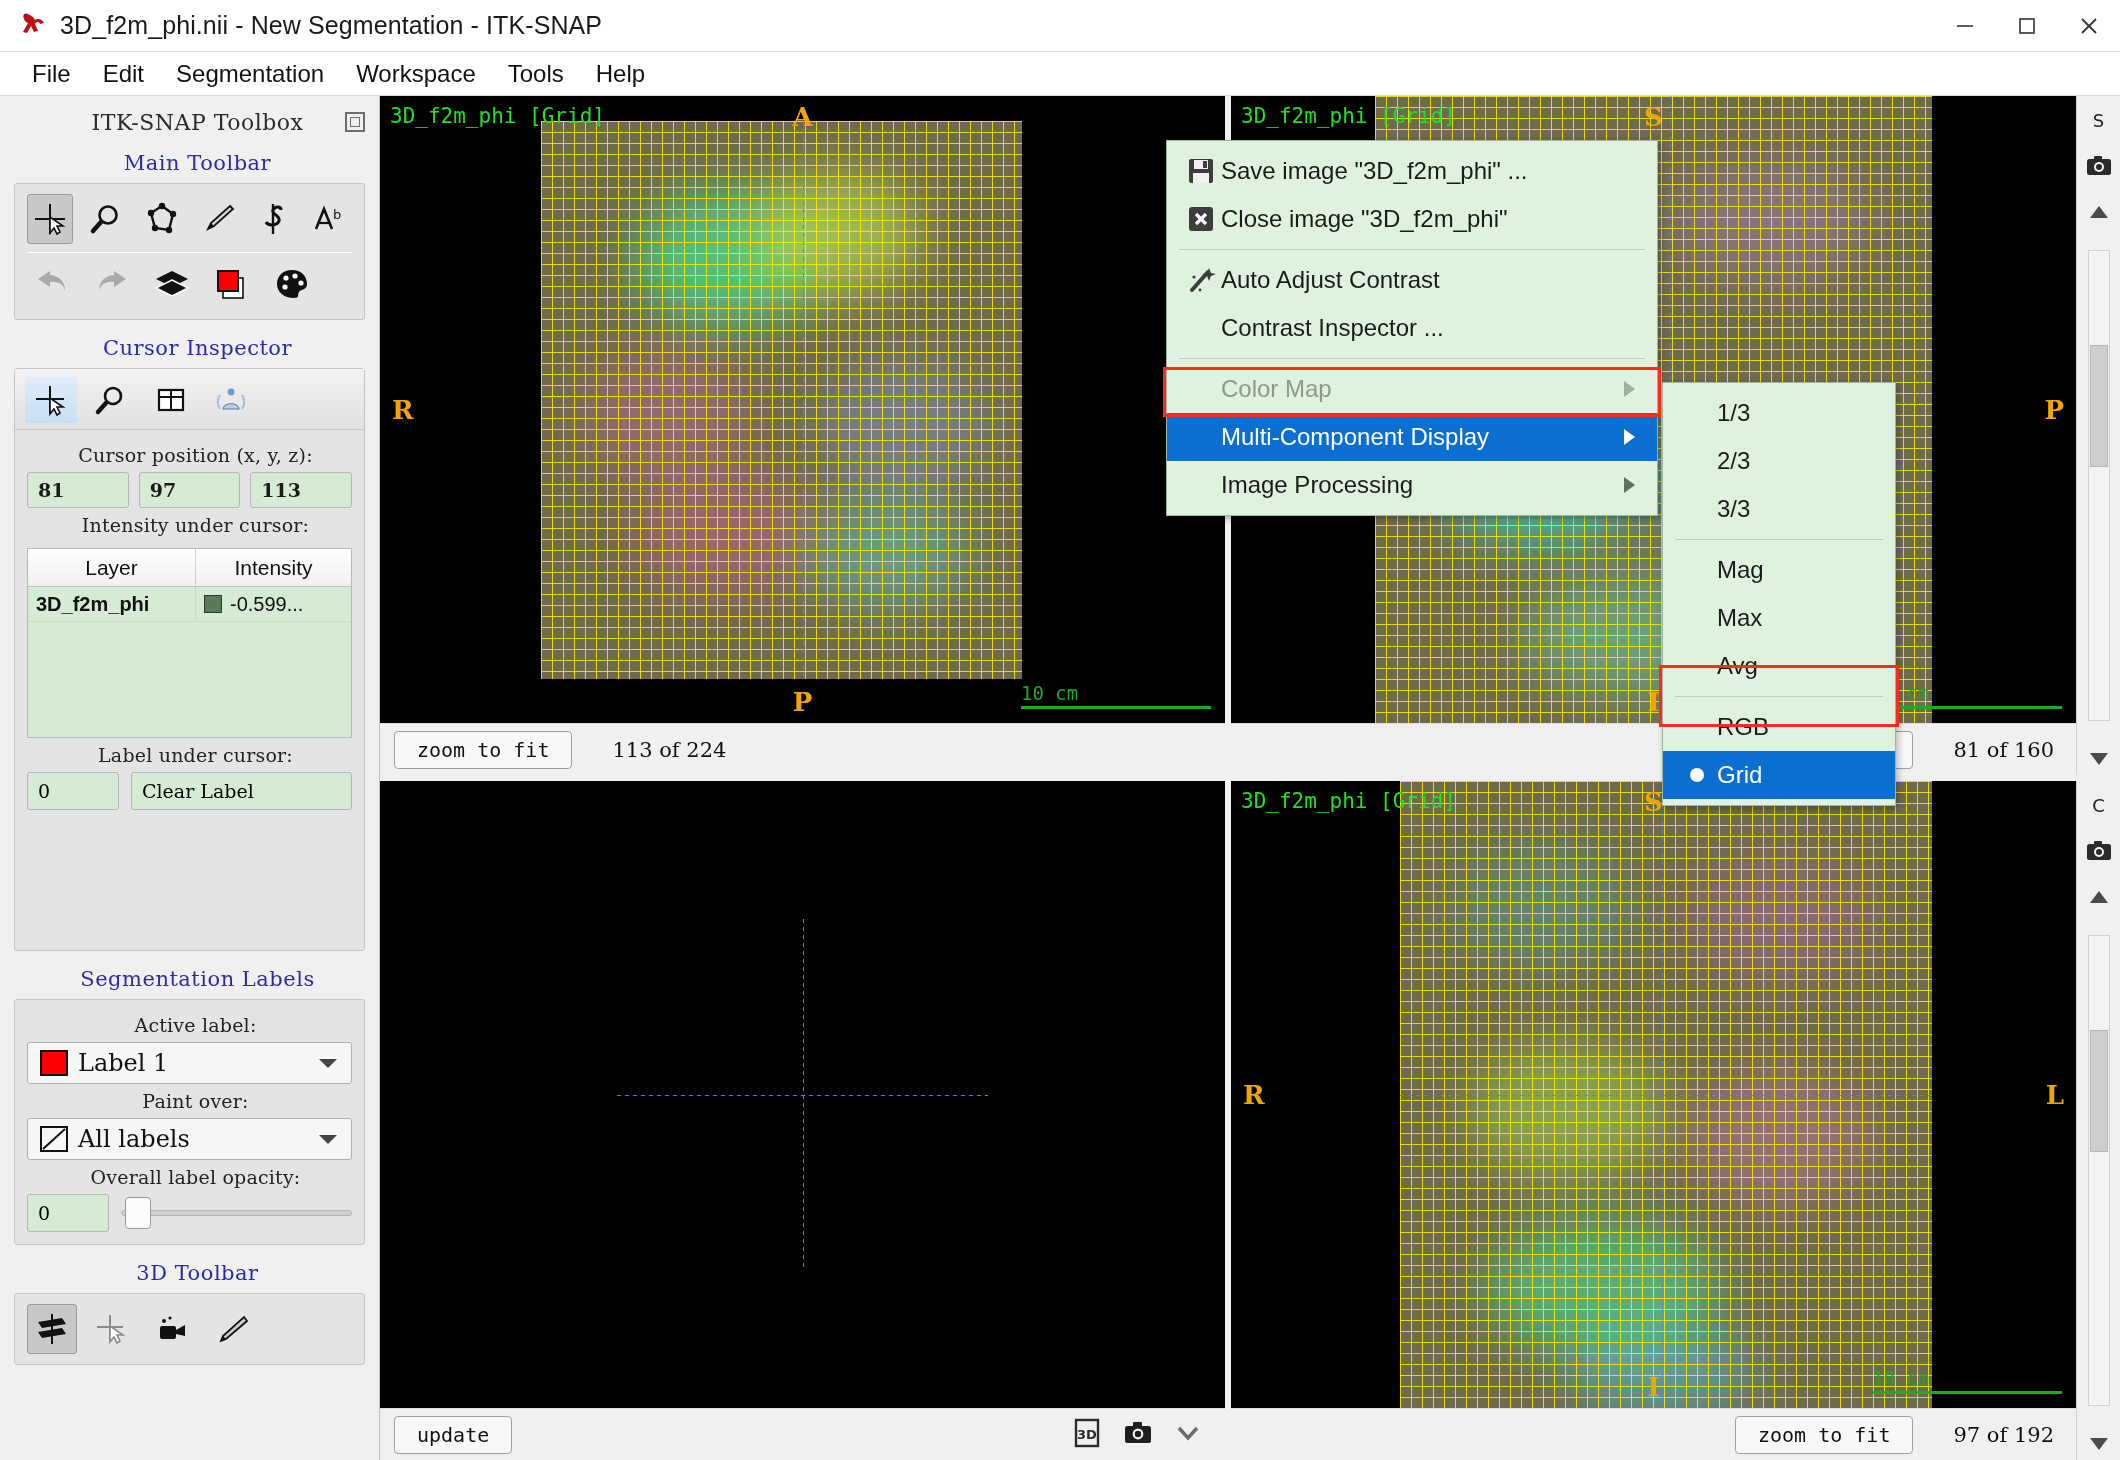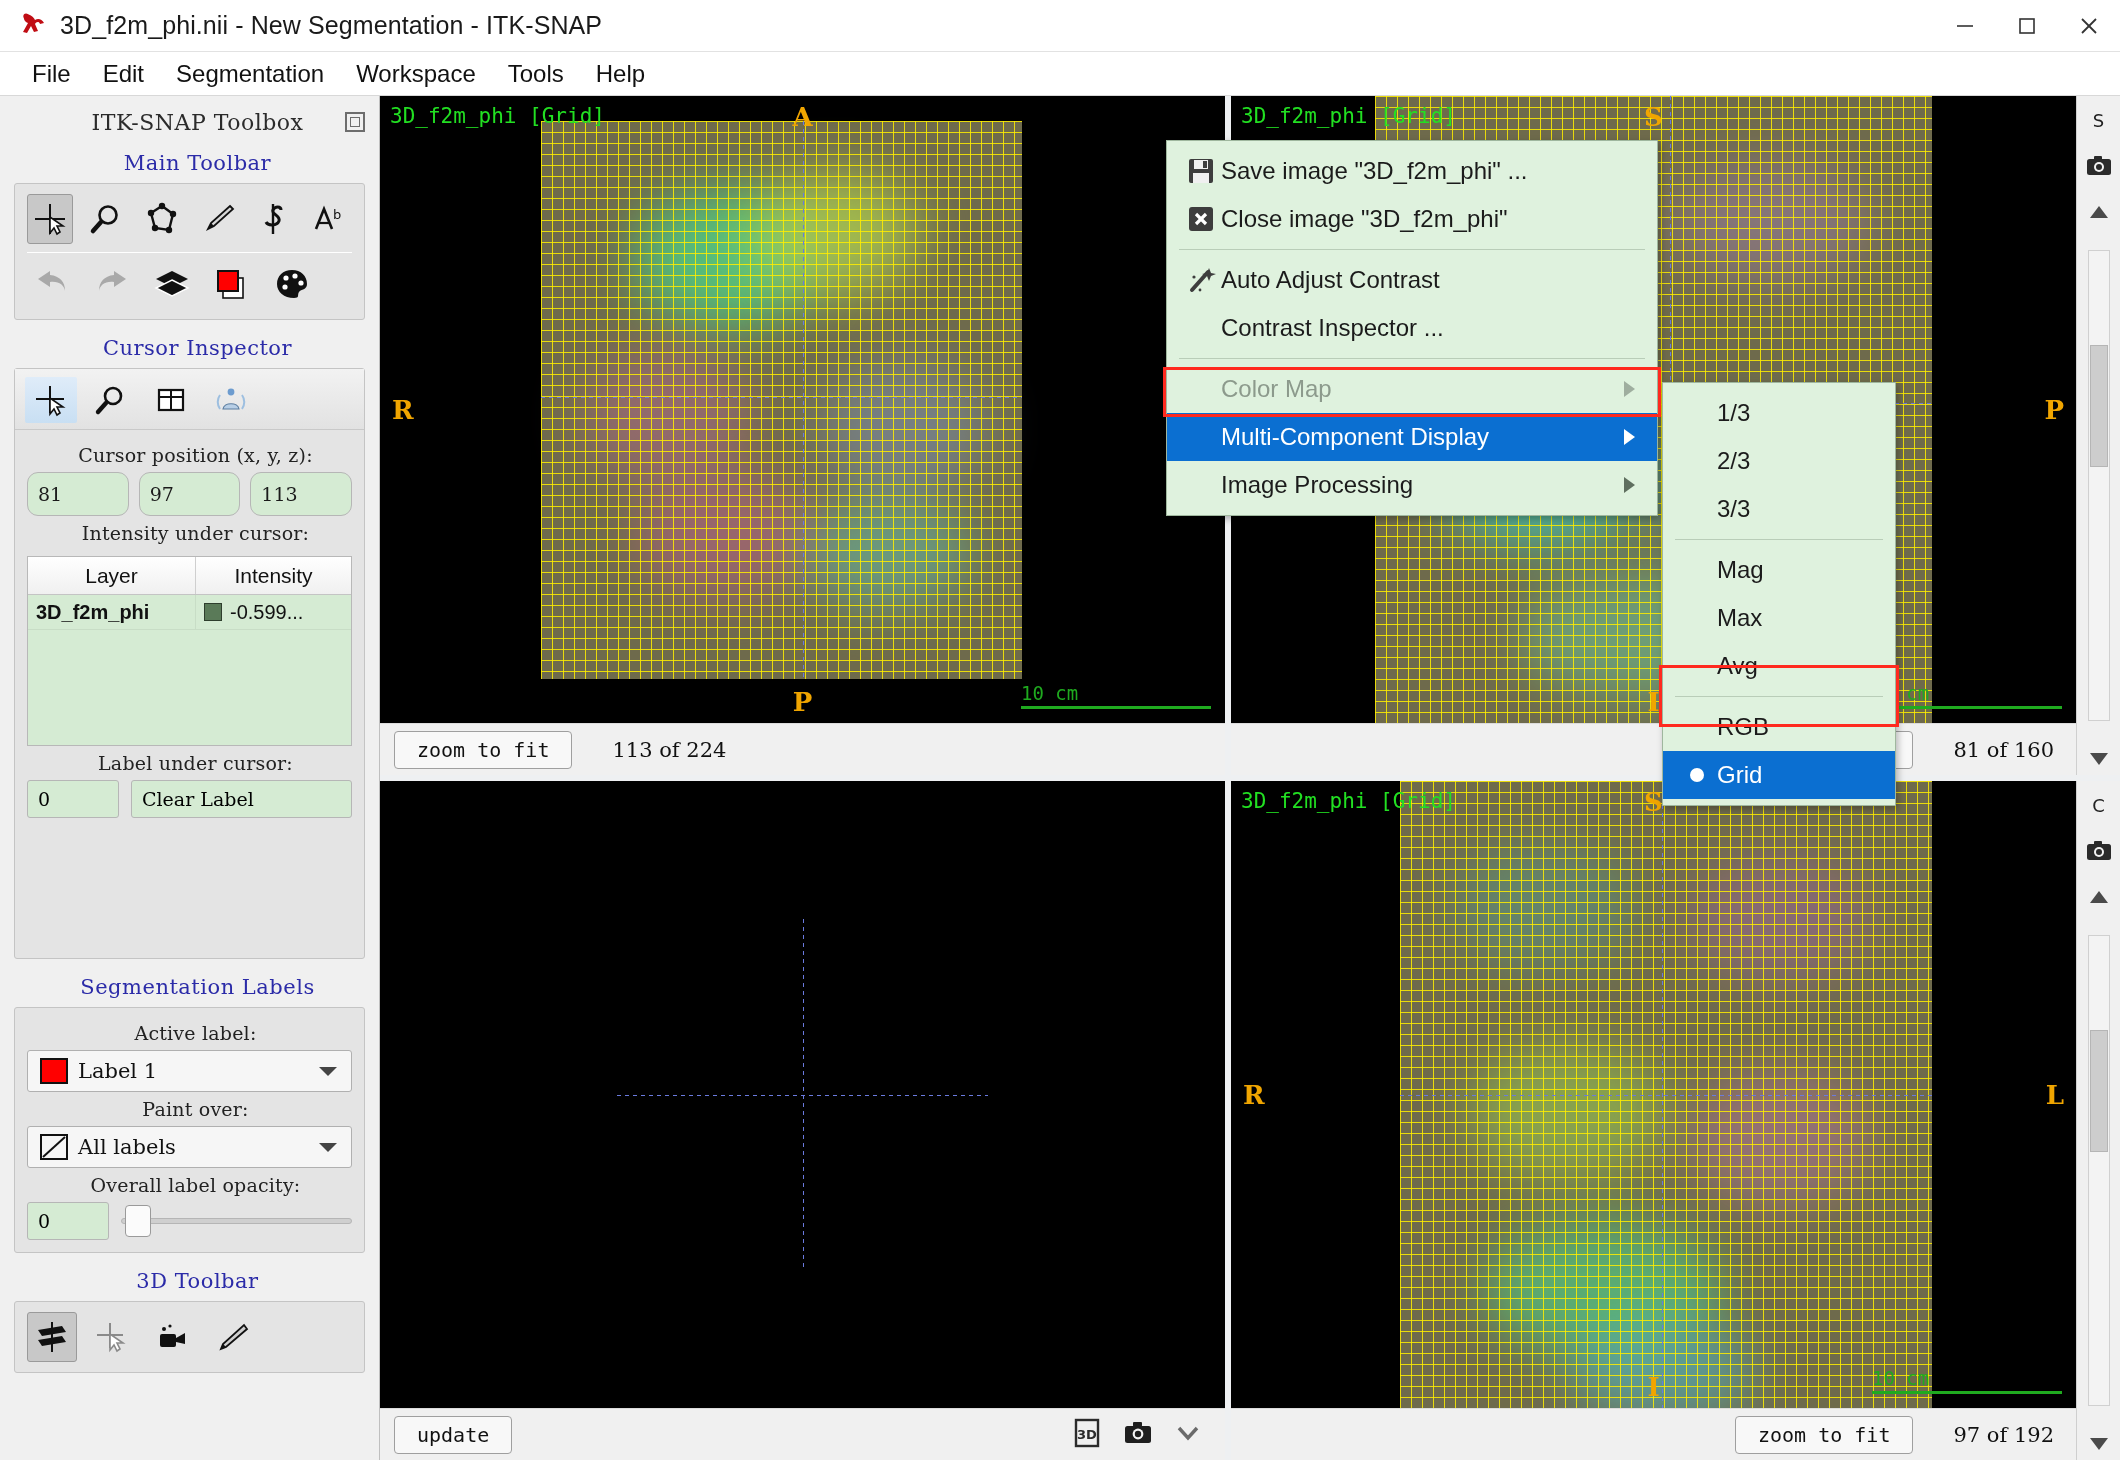--- a/index.html
+++ b/index.html
@@ -55,23 +55,23 @@
   .ci-panel { margin: 0 14px; background: #e4e4e4; border: 1px solid #c4c4c4;
               border-radius: 3px; padding: 0 0 10px 0; }
   .ci-tabs { display: flex; align-items: center; gap: 8px; padding: 8px 10px 6px 10px;
              background: linear-gradient(#f2f2f2,#e2e2e2); }
   .ci-tab { width: 52px; height: 46px; display: flex; align-items: center; justify-content: center; }
   .ci-tab.sel { background: linear-gradient(#dfecf9,#c8dff3); border-radius: 2px; }
   .ci-sep { height: 1px; background: #c9c9c9; margin: 0 0 8px 0; }
   .lbl { font-family: "DejaVu Serif", serif; font-size: 19px; color: #222;
          padding: 6px 0 6px 12px; letter-spacing: 0.2px; }
   .fields { display: flex; gap: 10px; padding: 0 12px; }
-  .field { flex: 1 1 0; height: 44px; background: #d5ebd3; border: 1px solid #b6b6b6;
-           border-radius: 11px; display: flex; align-items: center; padding-left: 10px;
-           font-family: "DejaVu Serif", serif; font-size: 19px; color: #1a1a1a; }
+  .field { flex: 1 1 0; height: 36px; background: #d5ebd3; border: 1px solid #b6b6b6;
+           border-radius: 3px; display: flex; align-items: center; padding-left: 10px;
+           font-family: "DejaVu Serif", serif; font-size: 19px; color: #1a1a1a; font-weight: bold; }
 
   .tbl { margin: 6px 12px 0 12px; border: 1px solid #b8b8b8; background: #d5ebd3;
          height: 190px; }
   .tbl-head { display: flex; height: 38px; background: linear-gradient(#ffffff,#f0f0f0);
               border-bottom: 1px solid #c4c4c4; }
   .th { display: flex; align-items: center; justify-content: center; font-size: 21px;
         color: #111; }
   .th.c1 { flex: 1 1 0; border-right: 1px solid #cfcfcf; }
   .th.c2 { width: 155px; }
   .tbl-row { display: flex; height: 35px; border-bottom: 1px solid #c8ddc6; }
@@ -89,21 +89,21 @@
             border-radius: 3px; display: flex; align-items: center; padding-left: 10px;
             font-family: "DejaVu Serif", serif; font-size: 19px; }
 
   .sl-panel { margin: 0 14px; background: #e4e4e4; border: 1px solid #c4c4c4;
               border-radius: 3px; padding: 8px 0 12px 0; }
   .combo { margin: 0 12px; height: 42px; background: #f6f6f6; border: 1px solid #b0b0b0;
            border-radius: 3px; display: flex; align-items: center; padding: 0 6px;
            position: relative; }
   .combo-sw { width: 28px; height: 26px; border: 2px solid #111; margin: 0 10px 0 6px;
               flex: 0 0 auto; }
-  .combo-txt { font-family: "DejaVu Serif", serif; font-size: 21px; color: #111; }
+  .combo-txt { font-family: "DejaVu Serif", serif; font-size: 24px; color: #111; }
   .combo-arrow { margin-left: auto; margin-right: 8px; width: 0; height: 0;
                  border-left: 9px solid transparent; border-right: 9px solid transparent;
                  border-top: 9px solid #444; }
   .opacity-row { display: flex; align-items: center; gap: 12px; padding: 0 12px; }
   .op-val { width: 82px; height: 38px; background: #d5ebd3; border: 1px solid #b6b6b6;
             border-radius: 3px; display: flex; align-items: center; padding-left: 10px;
             font-family: "DejaVu Serif", serif; font-size: 19px; }
   .slider { flex: 1 1 0; height: 38px; position: relative; display: flex; align-items: center; }
   .slider-track { position: absolute; left: 0; right: 0; height: 6px; background: #cfcfcf;
                   border: 1px solid #b5b5b5; border-radius: 3px; }

